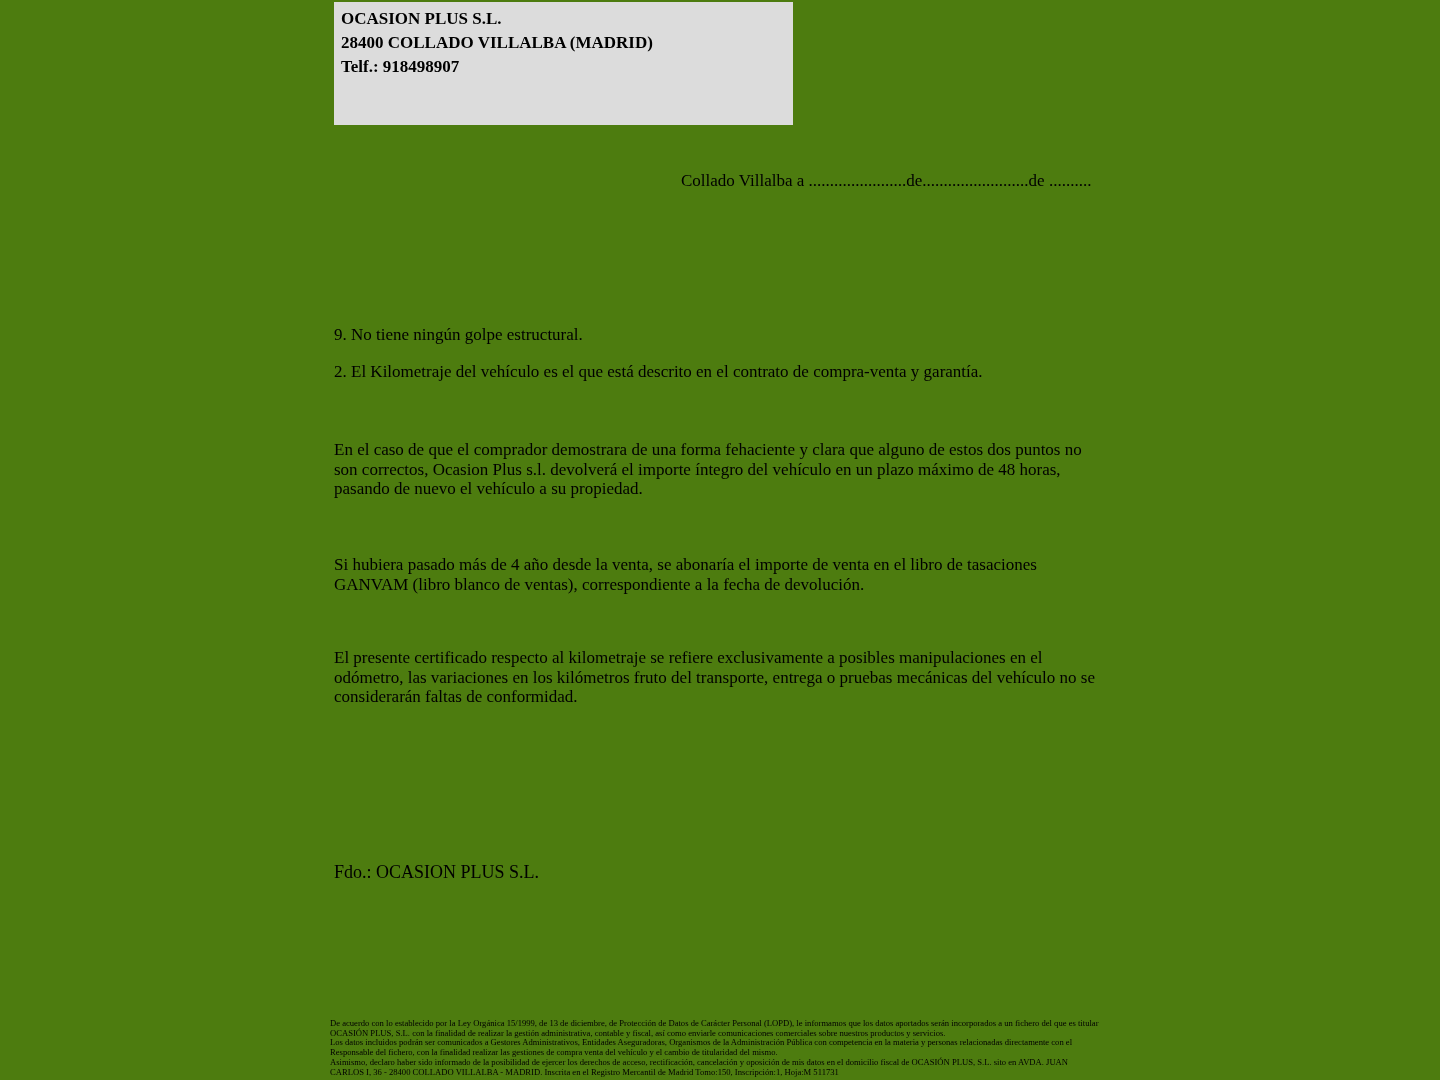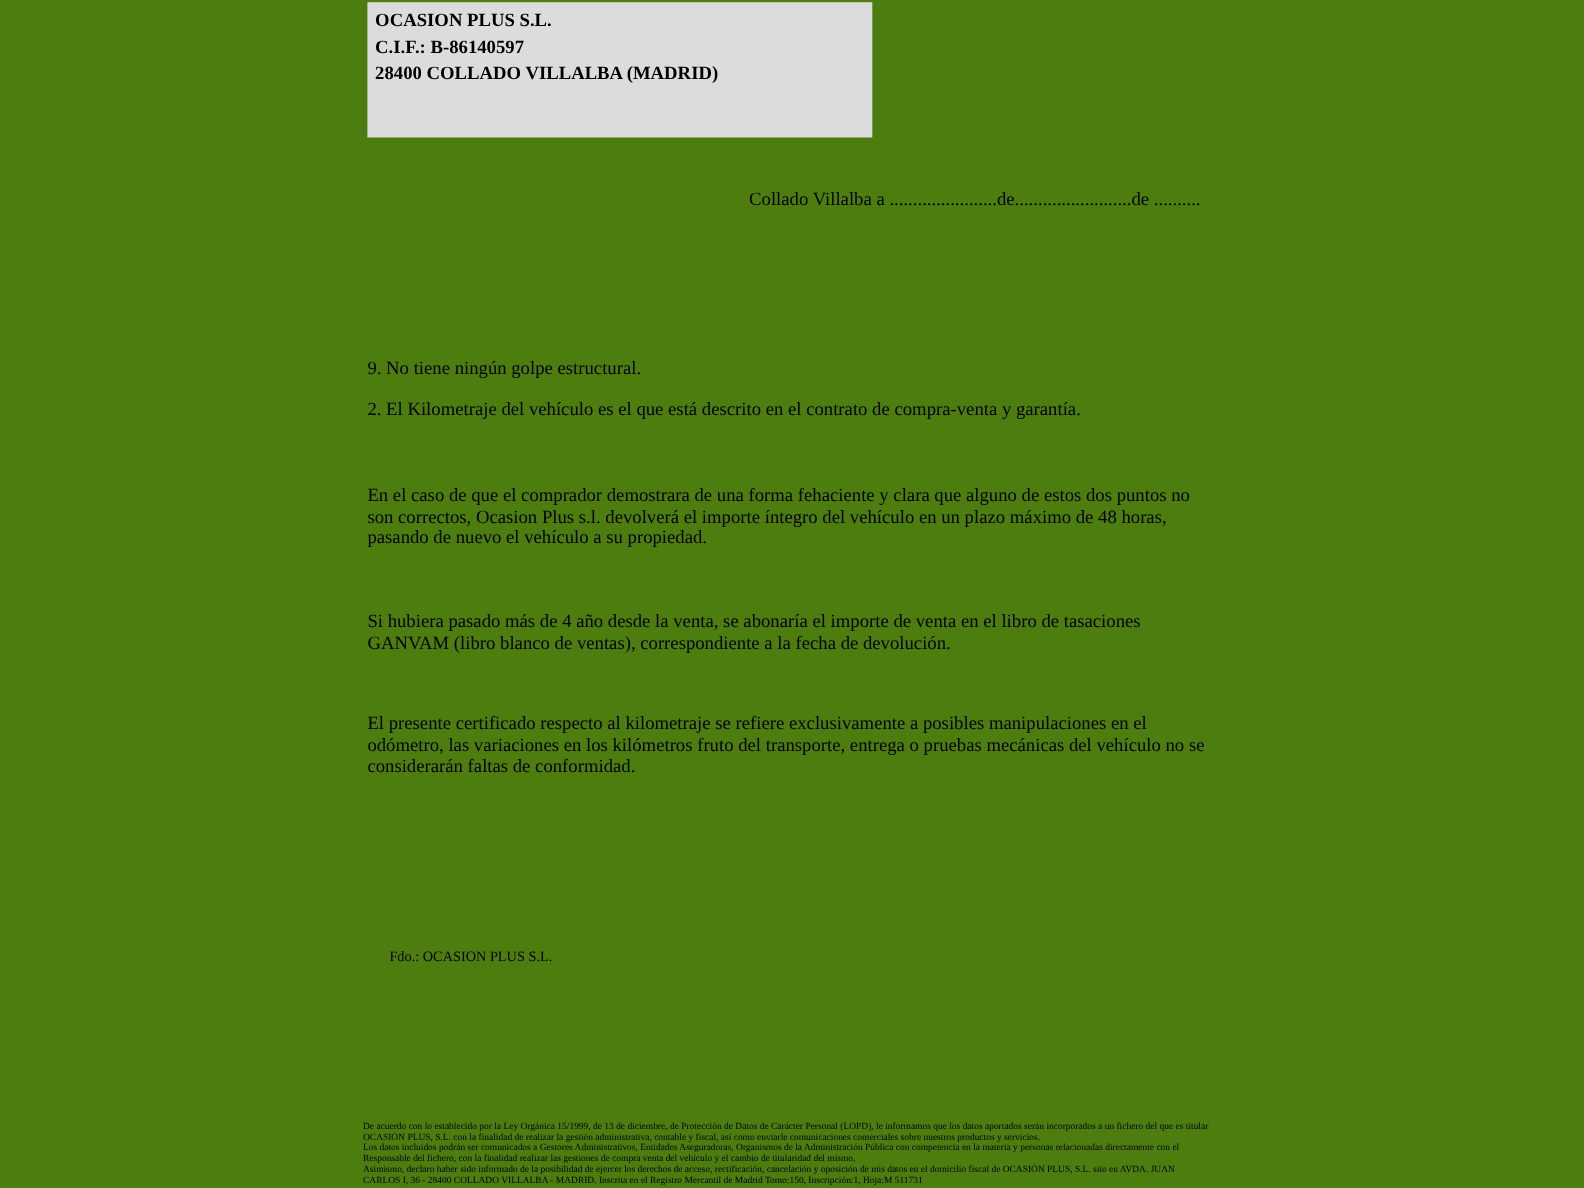--- a/index.html
+++ b/index.html
@@ -66,42 +66,42 @@
     width: 770px;
     font-size: 17px;
     line-height: 19.6px;
   }
   .para-1 { top: 440px; }
   .para-2 { top: 515px; }
   .para-3 { top: 555px; }
   .para-4 { top: 648px; }
   .signature {
     position: absolute;
-    left: 354px;
+    left: 334px;
     top: 862px;
-    font-size: 13px;
+    font-size: 18px;
   }
   .legal {
     position: absolute;
     left: 330px;
     top: 1019px;
     width: 773px;
     font-size: 8.6px;
     line-height: 9.7px;
   }
 </style>
 </head>
 <body>
 
 <div class="page">
 
   <div class="header-box">
     <div>OCASION PLUS S.L.</div>
-    <div>C.I.F.: B-86140597</div>
     <div>28400 COLLADO VILLALBA (MADRID)</div>
+    <div>Telf.: 918498907</div>
   </div>
 
   <div class="date-line">Collado Villalba a .......................de.........................de ..........</div>
 
 
   <div class="point point-1">9. No tiene ningún golpe estructural.</div>
   <div class="point point-2">2. El Kilometraje del vehículo es el que está descrito en el contrato de compra-venta y garantía.</div>
 
   <div class="para para-1">En el caso de que el comprador demostrara de una forma fehaciente y clara que alguno de estos dos puntos no son correctos, Ocasion Plus s.l. devolverá el importe íntegro del vehículo en un plazo máximo de 48 horas, pasando de nuevo el vehículo a su propiedad.</div>
   <div class="para para-3">Si hubiera pasado más de 4 año desde la venta, se abonaría el importe de venta en el libro de tasaciones GANVAM (libro blanco de ventas), correspondiente a la fecha de devolución.</div>

